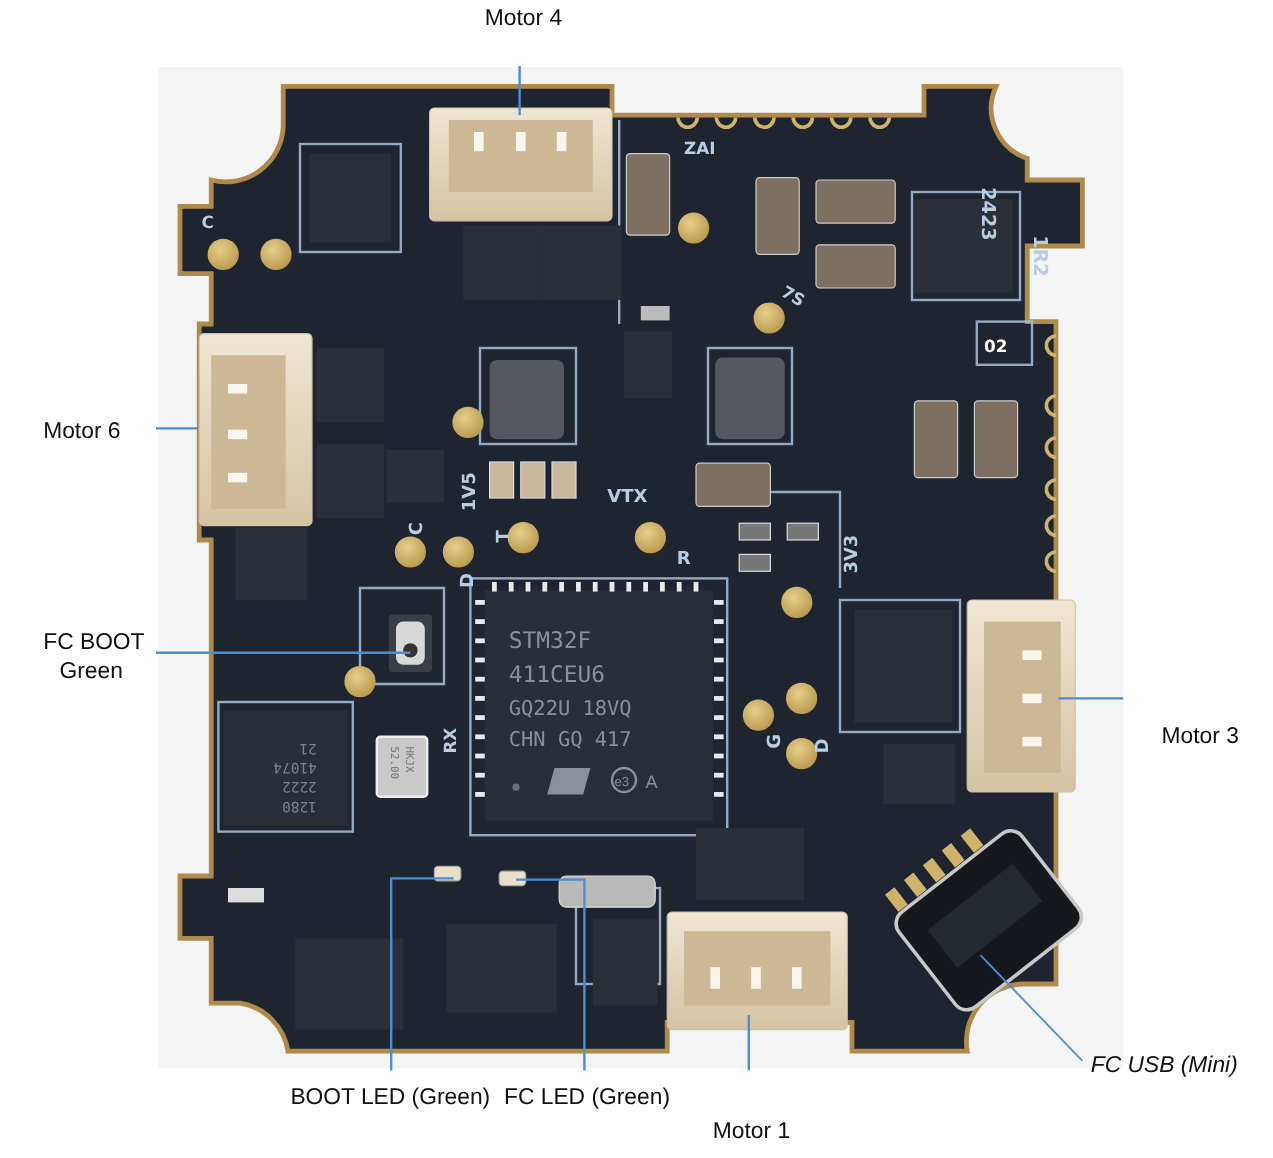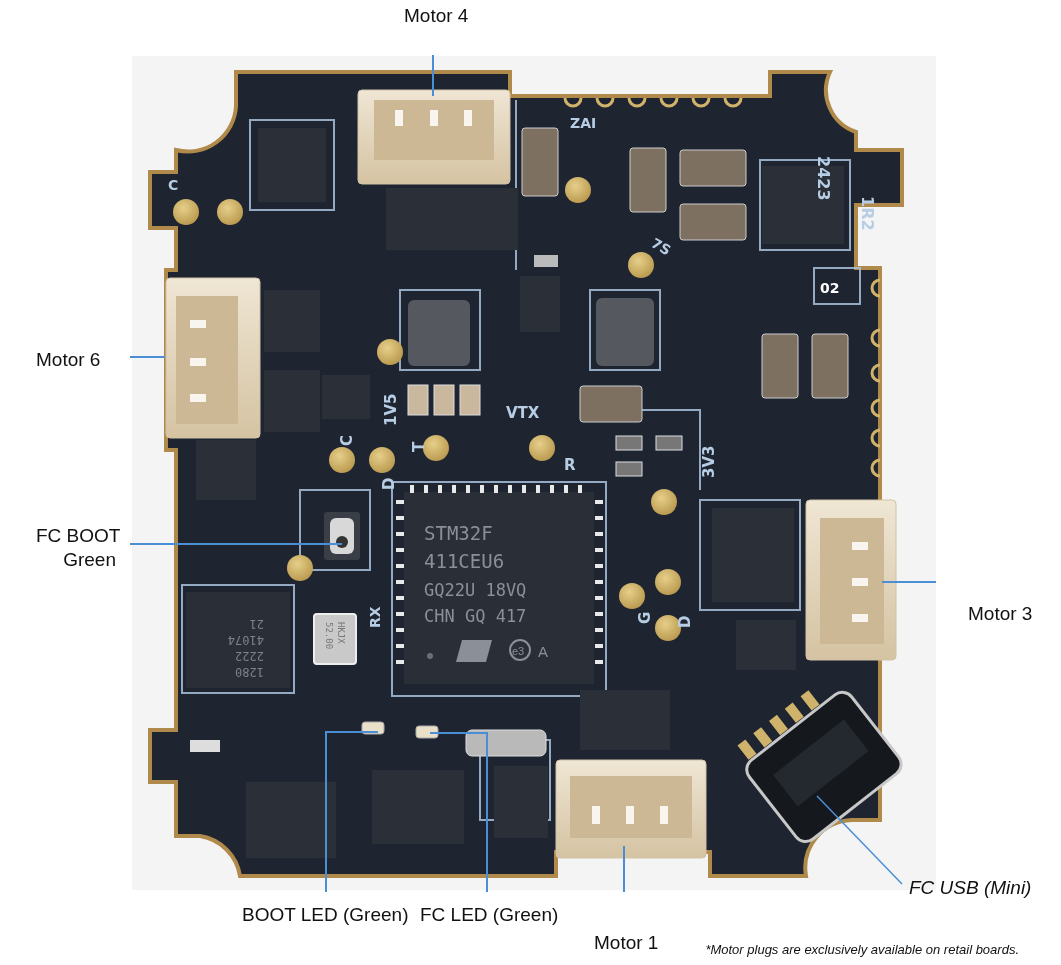--- a/index.html
+++ b/index.html
@@ -2,21 +2,21 @@
 <html><head>
 <meta charset="utf-8">
 <style>
   html, body { margin: 0; padding: 0; background: #ffffff; }
   body { width: 1061px; height: 965px; position: relative; overflow: hidden;
          font-family: "Liberation Sans", "DejaVu Sans", sans-serif; }
   #stage { position: absolute; left: 0; top: 0; width: 1061px; height: 965px; }
   .photo-bg { position: absolute; left: 132px; top: 56px; width: 804px; height: 834px; background: #f4f4f4; }
   svg#board { position: absolute; left: 0; top: 0; }
   .callout-label { position: absolute; font-size: 19px; color: #111; line-height: 24px; white-space: nowrap; }
-  .callout-label.center { text-align: right; }
+  .callout-label.center { text-align: center; }
   .footnote { position: absolute; right: 42px; top: 942px; font-size: 13px; font-style: italic; color: #111; }
 </style>
 </head>
 <body>
 
 <div id="stage">
   <div class="photo-bg"></div>
 
   <svg id="board" width="1061" height="965" viewBox="0 0 1061 965">
     <defs>
@@ -279,14 +279,13 @@
   <div class="callout-label center" style="left:36px; top:524px; width:80px;">
     <div>FC BOOT</div>
     <div>Green</div>
   </div>
   <div class="callout-label" style="left:968px; top:570px;margin-top:32px;">Motor 3</div>
   <div class="callout-label" style="left:242px; top:903px;">BOOT LED (Green)</div>
   <div class="callout-label" style="left:420px; top:903px;">FC LED (Green)</div>
   <div class="callout-label" style="left:594px; top:903px;margin-top:28px;">Motor 1</div>
   <div class="callout-label" style="left:909px; top:876px;font-style:italic;">FC USB (Mini)</div>
 
-  <div class="footnote">*Motor plugs are exclusively available on retail boards.</div>
 </div>
 
 </body></html>

